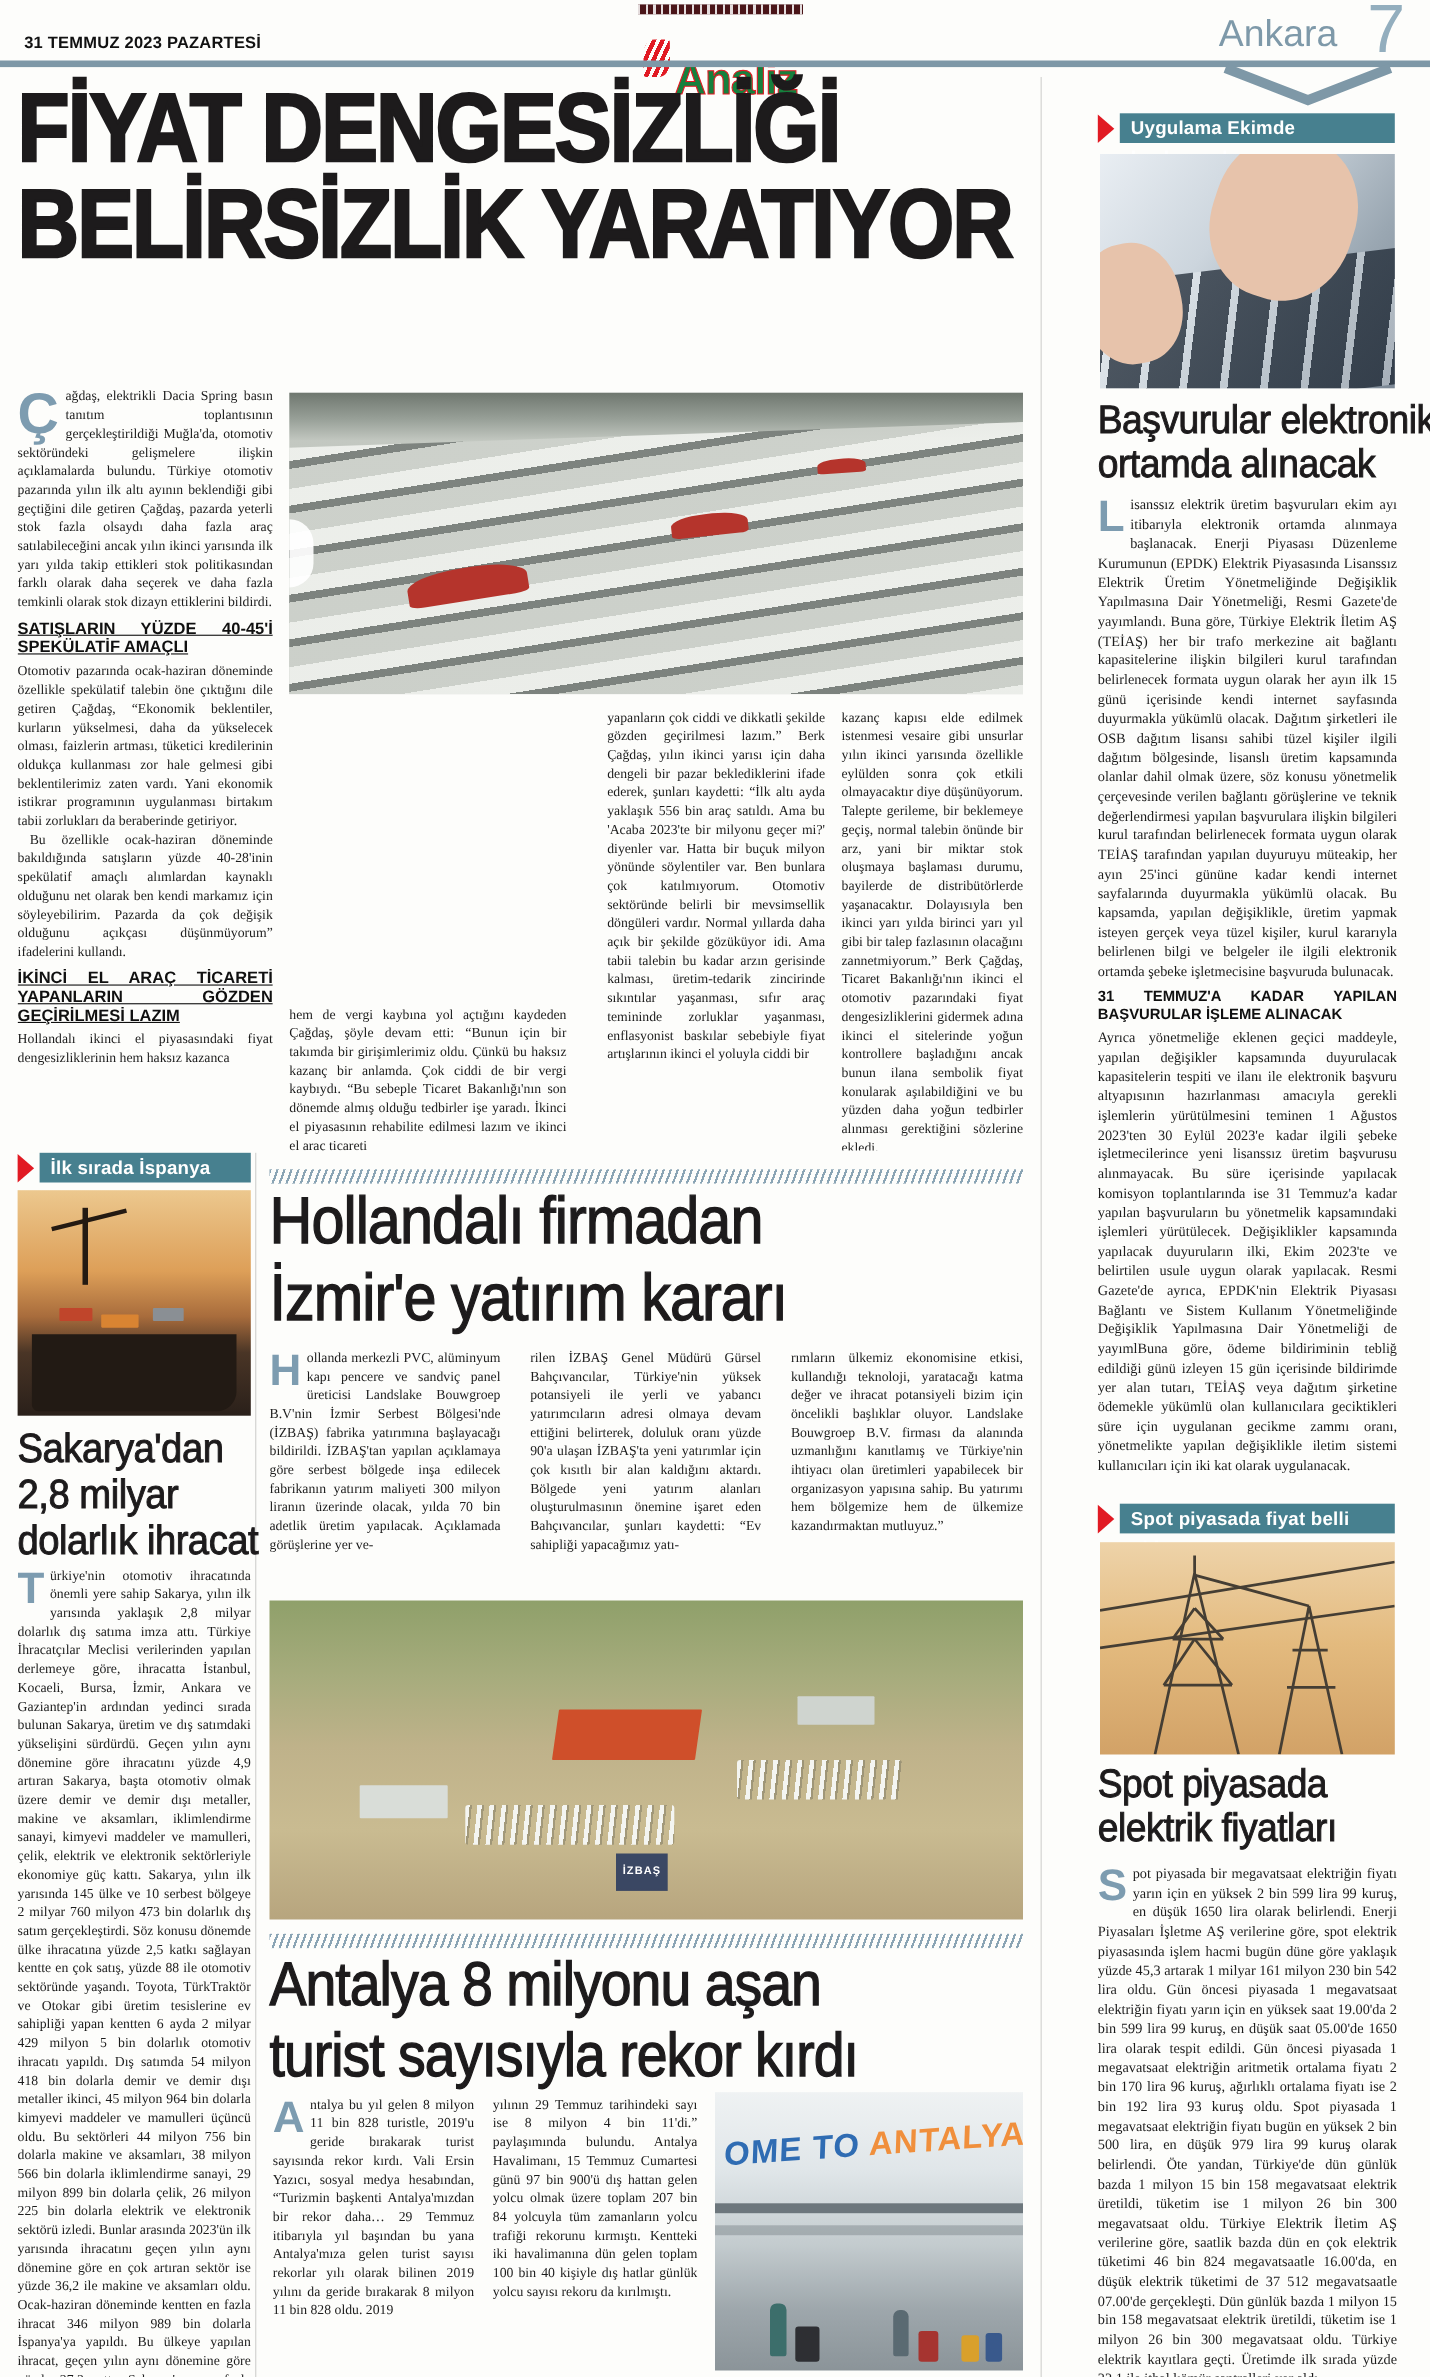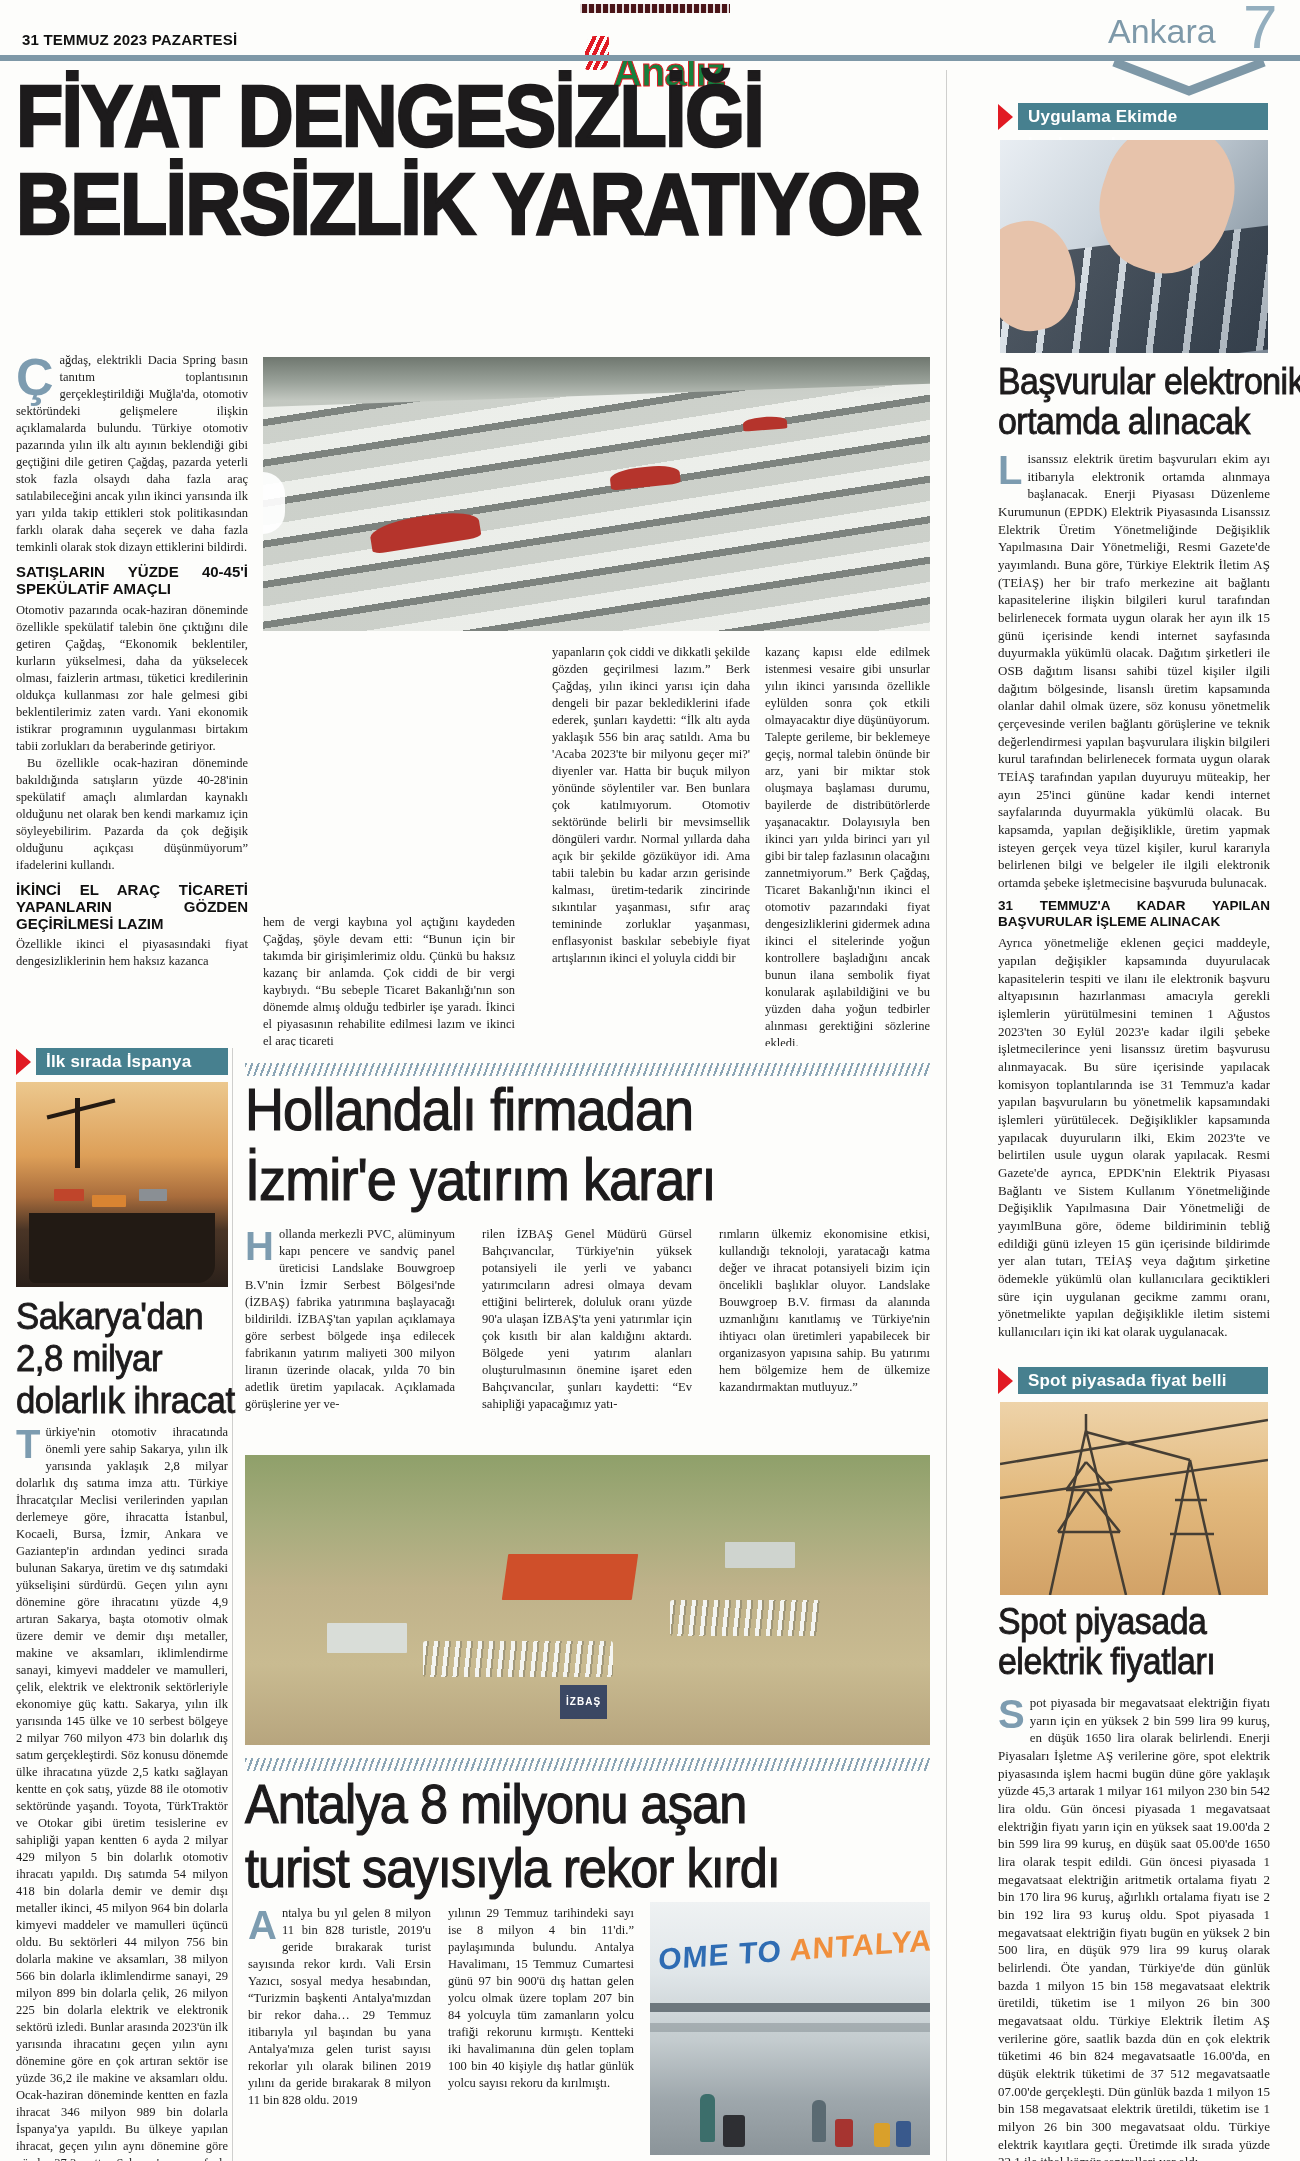--- a/index.html
+++ b/index.html
@@ -35,21 +35,21 @@
   .h-feature{font:400 60px/1 "Liberation Sans",sans-serif;color:#1d1b1c;letter-spacing:-1px;
              -webkit-text-stroke:1.2px #1d1b1c;transform:scaleX(.9);transform-origin:left top;white-space:nowrap;}
   .h-side{font:400 36px/1 "Liberation Sans",sans-serif;color:#1d1b1c;letter-spacing:-.5px;
           -webkit-text-stroke:.9px #1d1b1c;transform:scaleX(.94);transform-origin:left top;white-space:nowrap;}
   .deck{font:400 21px/1.32 "Liberation Sans",sans-serif;color:#161616;letter-spacing:-.2px;}
 
   
   .bt{font-size:12.5px;line-height:1.36;text-align:justify;overflow:hidden;}
   .bt p{margin:0;}
   .bt p + p{text-indent:11px;}
-  .colhead{font:700 15px/1.15 "Liberation Sans",sans-serif;color:#101010;margin:7px 0 4px;}
+  .colhead{font:700 15px/1.15 "Liberation Sans",sans-serif;color:#101010;margin:7px 0 4px;text-decoration:underline;}
   .colhead-sm{font:700 13.5px/1.2 "Liberation Sans",sans-serif;color:#101010;margin:6px 0 4px;}
   .dropcap{float:left;font:700 52px/.82 "Liberation Sans",sans-serif;color:#7d9cb0;margin:4px 6px 0 0;}
   .dropcap-sm{float:left;font:700 40px/.85 "Liberation Sans",sans-serif;color:#7d9cb0;margin:3px 5px 0 0;}
 
   
   .vrule{width:1px;background:#cfcfcd;}
   .hatch{height:13px;background:repeating-linear-gradient(110deg,#8aa4b4 0 2px,transparent 2px 6px);}
 
   
   .photo{overflow:hidden;position:absolute;}
@@ -121,21 +121,21 @@
   <div class="abs h-main" style="left:16px;top:72px;">FİYAT DENGESİZLİĞİ</div>
   <div class="abs h-main" style="left:16px;top:160px;">BELİRSİZLİK YARATIYOR</div>
 
   <div class="abs bt clearfix" style="left:16px;top:352px;width:232px;height:696px;">
     <span class="dropcap">Ç</span>
     <p>ağdaş, elektrikli Dacia Spring basın tanıtım toplantısının gerçekleştirildiği Muğla'da, otomotiv sektöründeki gelişmelere ilişkin açıklamalarda bulundu. Türkiye otomotiv pazarında yılın ilk altı ayının beklendiği gibi geçtiğini dile getiren Çağdaş, pazarda yeterli stok fazla olsaydı daha fazla araç satılabileceğini ancak yılın ikinci yarısında ilk yarı yılda takip ettikleri stok politikasından farklı olarak daha seçerek ve daha fazla temkinli olarak stok dizayn ettiklerini bildirdi.</p>
     <div class="colhead">SATIŞLARIN YÜZDE 40-45'İ SPEKÜLATİF AMAÇLI</div>
     <p>Otomotiv pazarında ocak-haziran döneminde özellikle spekülatif talebin öne çıktığını dile getiren Çağdaş, “Ekonomik beklentiler, kurların yükselmesi, daha da yükselecek olması, faizlerin artması, tüketici kredilerinin oldukça kullanması zor hale gelmesi gibi beklentilerimiz zaten vardı. Yani ekonomik istikrar programının uygulanması birtakım tabii zorlukları da beraberinde getiriyor.</p>
     <p>Bu özellikle ocak-haziran döneminde bakıldığında satışların yüzde 40-28'inin spekülatif amaçlı alımlardan kaynaklı olduğunu net olarak ben kendi markamız için söyleyebilirim. Pazarda da çok değişik olduğunu açıkçası düşünmüyorum” ifadelerini kullandı.</p>
     <div class="colhead">İKİNCİ EL ARAÇ TİCARETİ YAPANLARIN GÖZDEN GEÇİRİLMESİ LAZIM</div>
-    <p>Özellikle ikinci el piyasasındaki fiyat dengesizliklerinin hem haksız kazanca</p>
+    <p>Hollandalı ikinci el piyasasındaki fiyat dengesizliklerinin hem haksız kazanca</p>
   </div>
 
   <div class="photo photo-cars" style="left:263px;top:357px;width:667px;height:274px;">
     <div class="rows"></div>
     <span class="red-car" style="left:16%;top:58%;width:110px;height:30px;transform:rotate(-9deg);"></span>
     <span class="red-car" style="left:52%;top:40%;width:70px;height:20px;transform:rotate(-6deg);"></span>
     <span class="red-car" style="left:72%;top:22%;width:44px;height:13px;transform:rotate(-4deg);"></span>
     <span class="photo-badge"></span>
   </div>
 

